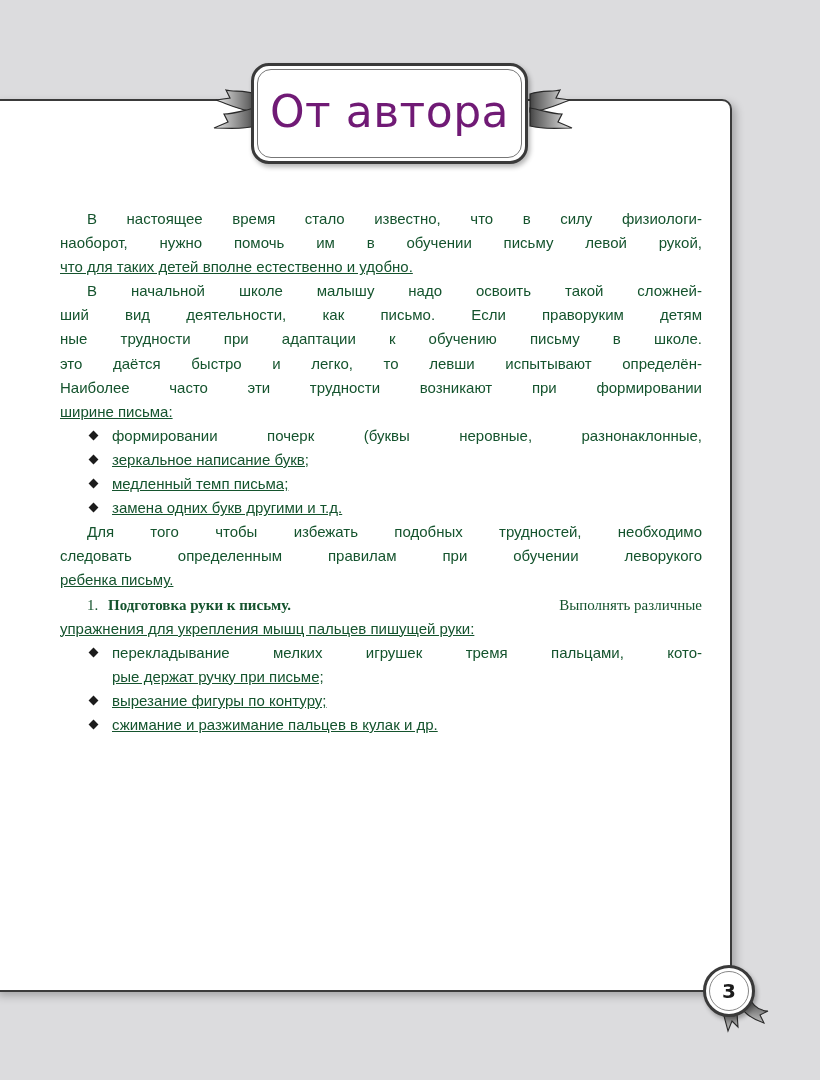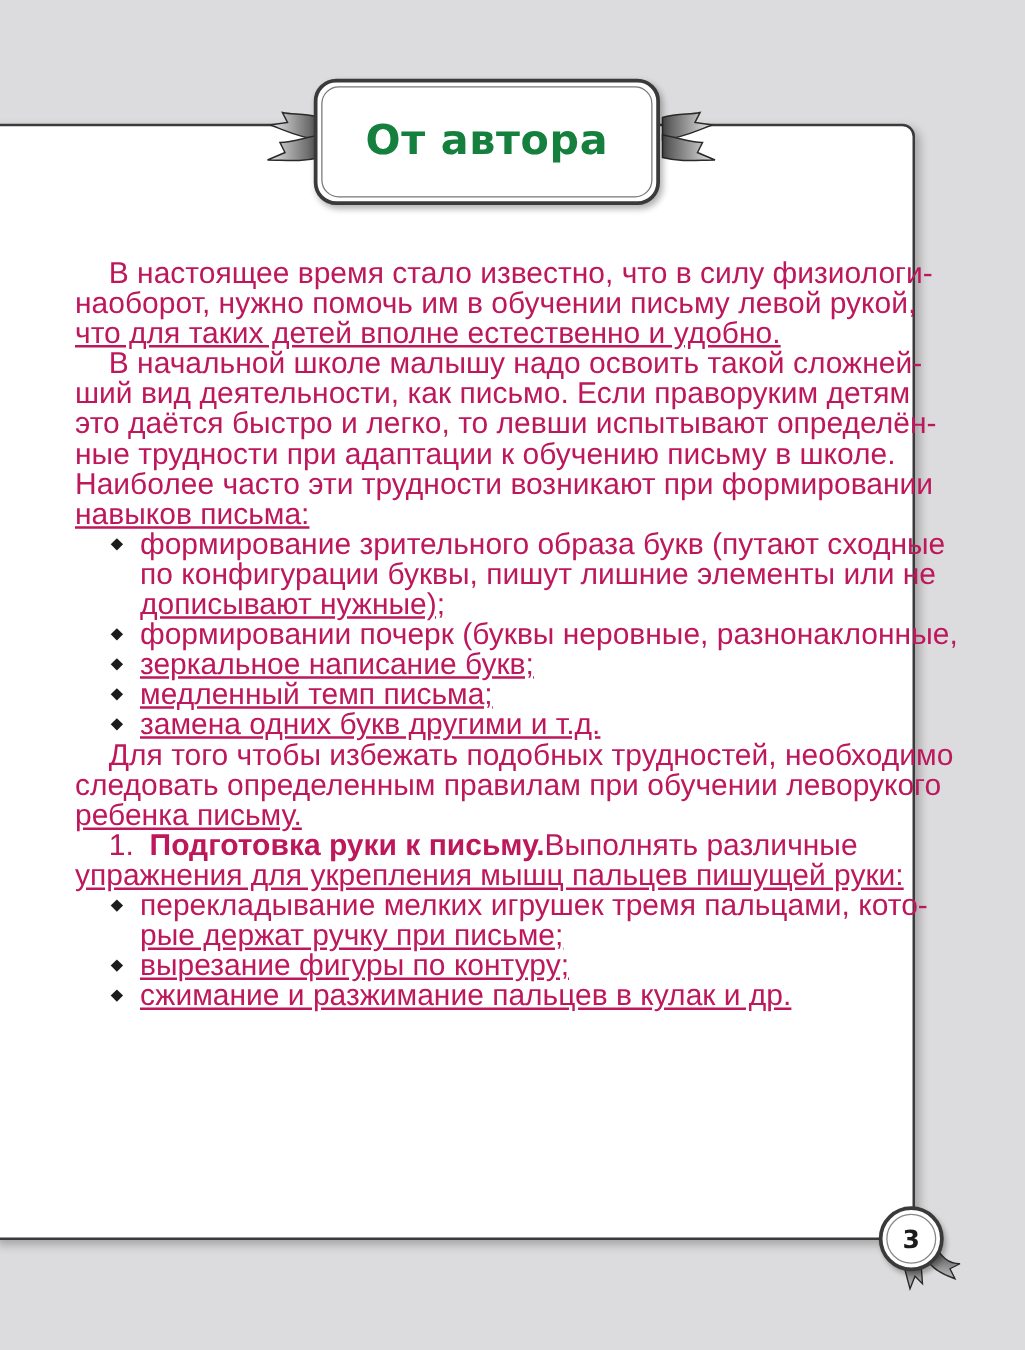--- a/index.html
+++ b/index.html
@@ -18,30 +18,30 @@
   .title-box {
     position: absolute; left: 251px; top: 63px; width: 277px; height: 101px;
     background: #fff; border: 3px solid #3a3a3a; border-radius: 18px;
     box-sizing: border-box; box-shadow: 2px 3px 5px rgba(0,0,0,0.3);
     display: flex; align-items: center; justify-content: center;
   }
   .title-box::before {
     content: ""; position: absolute; inset: 3px; border: 1.5px solid #777; border-radius: 14px;
   }
   .title-text {
-    font-family: "DejaVu Sans", sans-serif; font-weight: bold; font-size: 33px;
-    letter-spacing: 0.5px; color: #15803d; position: relative; top: -2px;
+    font-family: "DejaVu Sans", sans-serif; font-weight: normal; font-size: 44px;
+    letter-spacing: 0.5px; color: #701a75; position: relative; top: -2px;
   }
   .ribbon { position: absolute; }
   .ribbon-left { left: 208px; top: 86px; }
   .ribbon-right { left: 528px; top: 86px; }
   .content {
     position: absolute; left: 60px; top: 207px; width: 642px;
-    font-family: "Liberation Sans", sans-serif; font-size: 24px; line-height: 24.1px;
-    color: #be185d;
+    font-family: "Liberation Sans", sans-serif; font-size: 15px; line-height: 24.1px;
+    color: #14532d;
   }
   .para-line { display: block; text-align: justify; text-align-last: justify; white-space: nowrap; height: 24.1px; overflow: visible; }
   .indent { padding-left: 27px; }
   .last { text-align-last: left; text-decoration: underline; }
   .bullet-row { position: relative; padding-left: 52px; }
   .bullet {
     position: absolute; left: 30px; top: 8px; width: 7px; height: 7px;
     background: #1c1c1c; transform: rotate(45deg);
   }
   .bold { font-weight: bold; }
@@ -89,32 +89,26 @@
 
 <div class="content">
   <div>
     <span class="para-line indent">В настоящее время стало известно, что в силу физиологи-</span>
     <span class="para-line">наоборот, нужно помочь им в обучении письму левой рукой,</span>
     <span class="para-line last">что для таких детей вполне естественно и удобно.</span>
   </div>
   <div>
     <span class="para-line indent">В начальной школе малышу надо освоить такой сложней-</span>
     <span class="para-line">ший вид деятельности, как письмо. Если праворуким детям</span>
+    <span class="para-line">ные трудности при адаптации к обучению письму в школе.</span>
     <span class="para-line">это даётся быстро и легко, то левши испытывают определён-</span>
-    <span class="para-line">ные трудности при адаптации к обучению письму в школе.</span>
     <span class="para-line">Наиболее часто эти трудности возникают при формировании</span>
-    <span class="para-line last">навыков письма:</span>
+    <span class="para-line last">ширине письма:</span>
   </div>
   <div>
-    <div class="bullet-row">
-      <span class="bullet"></span>
-      <span class="para-line">формирование зрительного образа букв (путают сходные</span>
-      <span class="para-line">по конфигурации буквы, пишут лишние элементы или не</span>
-      <span class="para-line last">дописывают нужные);</span>
-    </div>
     <div class="bullet-row">
       <span class="bullet"></span>
       <span class="para-line">формировании почерк (буквы неровные, разнонаклонные,</span>
     </div>
     <div class="bullet-row">
       <span class="bullet"></span>
       <span class="para-line last">зеркальное написание букв;</span>
     </div>
     <div class="bullet-row">
       <span class="bullet"></span>
@@ -124,21 +118,21 @@
       <span class="bullet"></span>
       <span class="para-line last">замена одних букв другими и т.д.</span>
     </div>
   </div>
   <div>
     <span class="para-line indent">Для того чтобы избежать подобных трудностей, необходимо</span>
     <span class="para-line">следовать определенным правилам при обучении леворукого</span>
     <span class="para-line last">ребенка письму.</span>
   </div>
   <div>
-    <div class="para-line indent" style="display:flex; justify-content:flex-start;">
+    <div class="para-line indent" style="display:flex; justify-content:space-between;font-family:Liberation Serif, serif;">
       <span>
         <span>1.</span>
         <span class="bold" style="margin-left:6px;">Подготовка руки к письму.</span>
       </span>
       <span>Выполнять различные</span>
     </div>
     <span class="para-line last">упражнения для укрепления мышц пальцев пишущей руки:</span>
   </div>
   <div>
     <div class="bullet-row">

